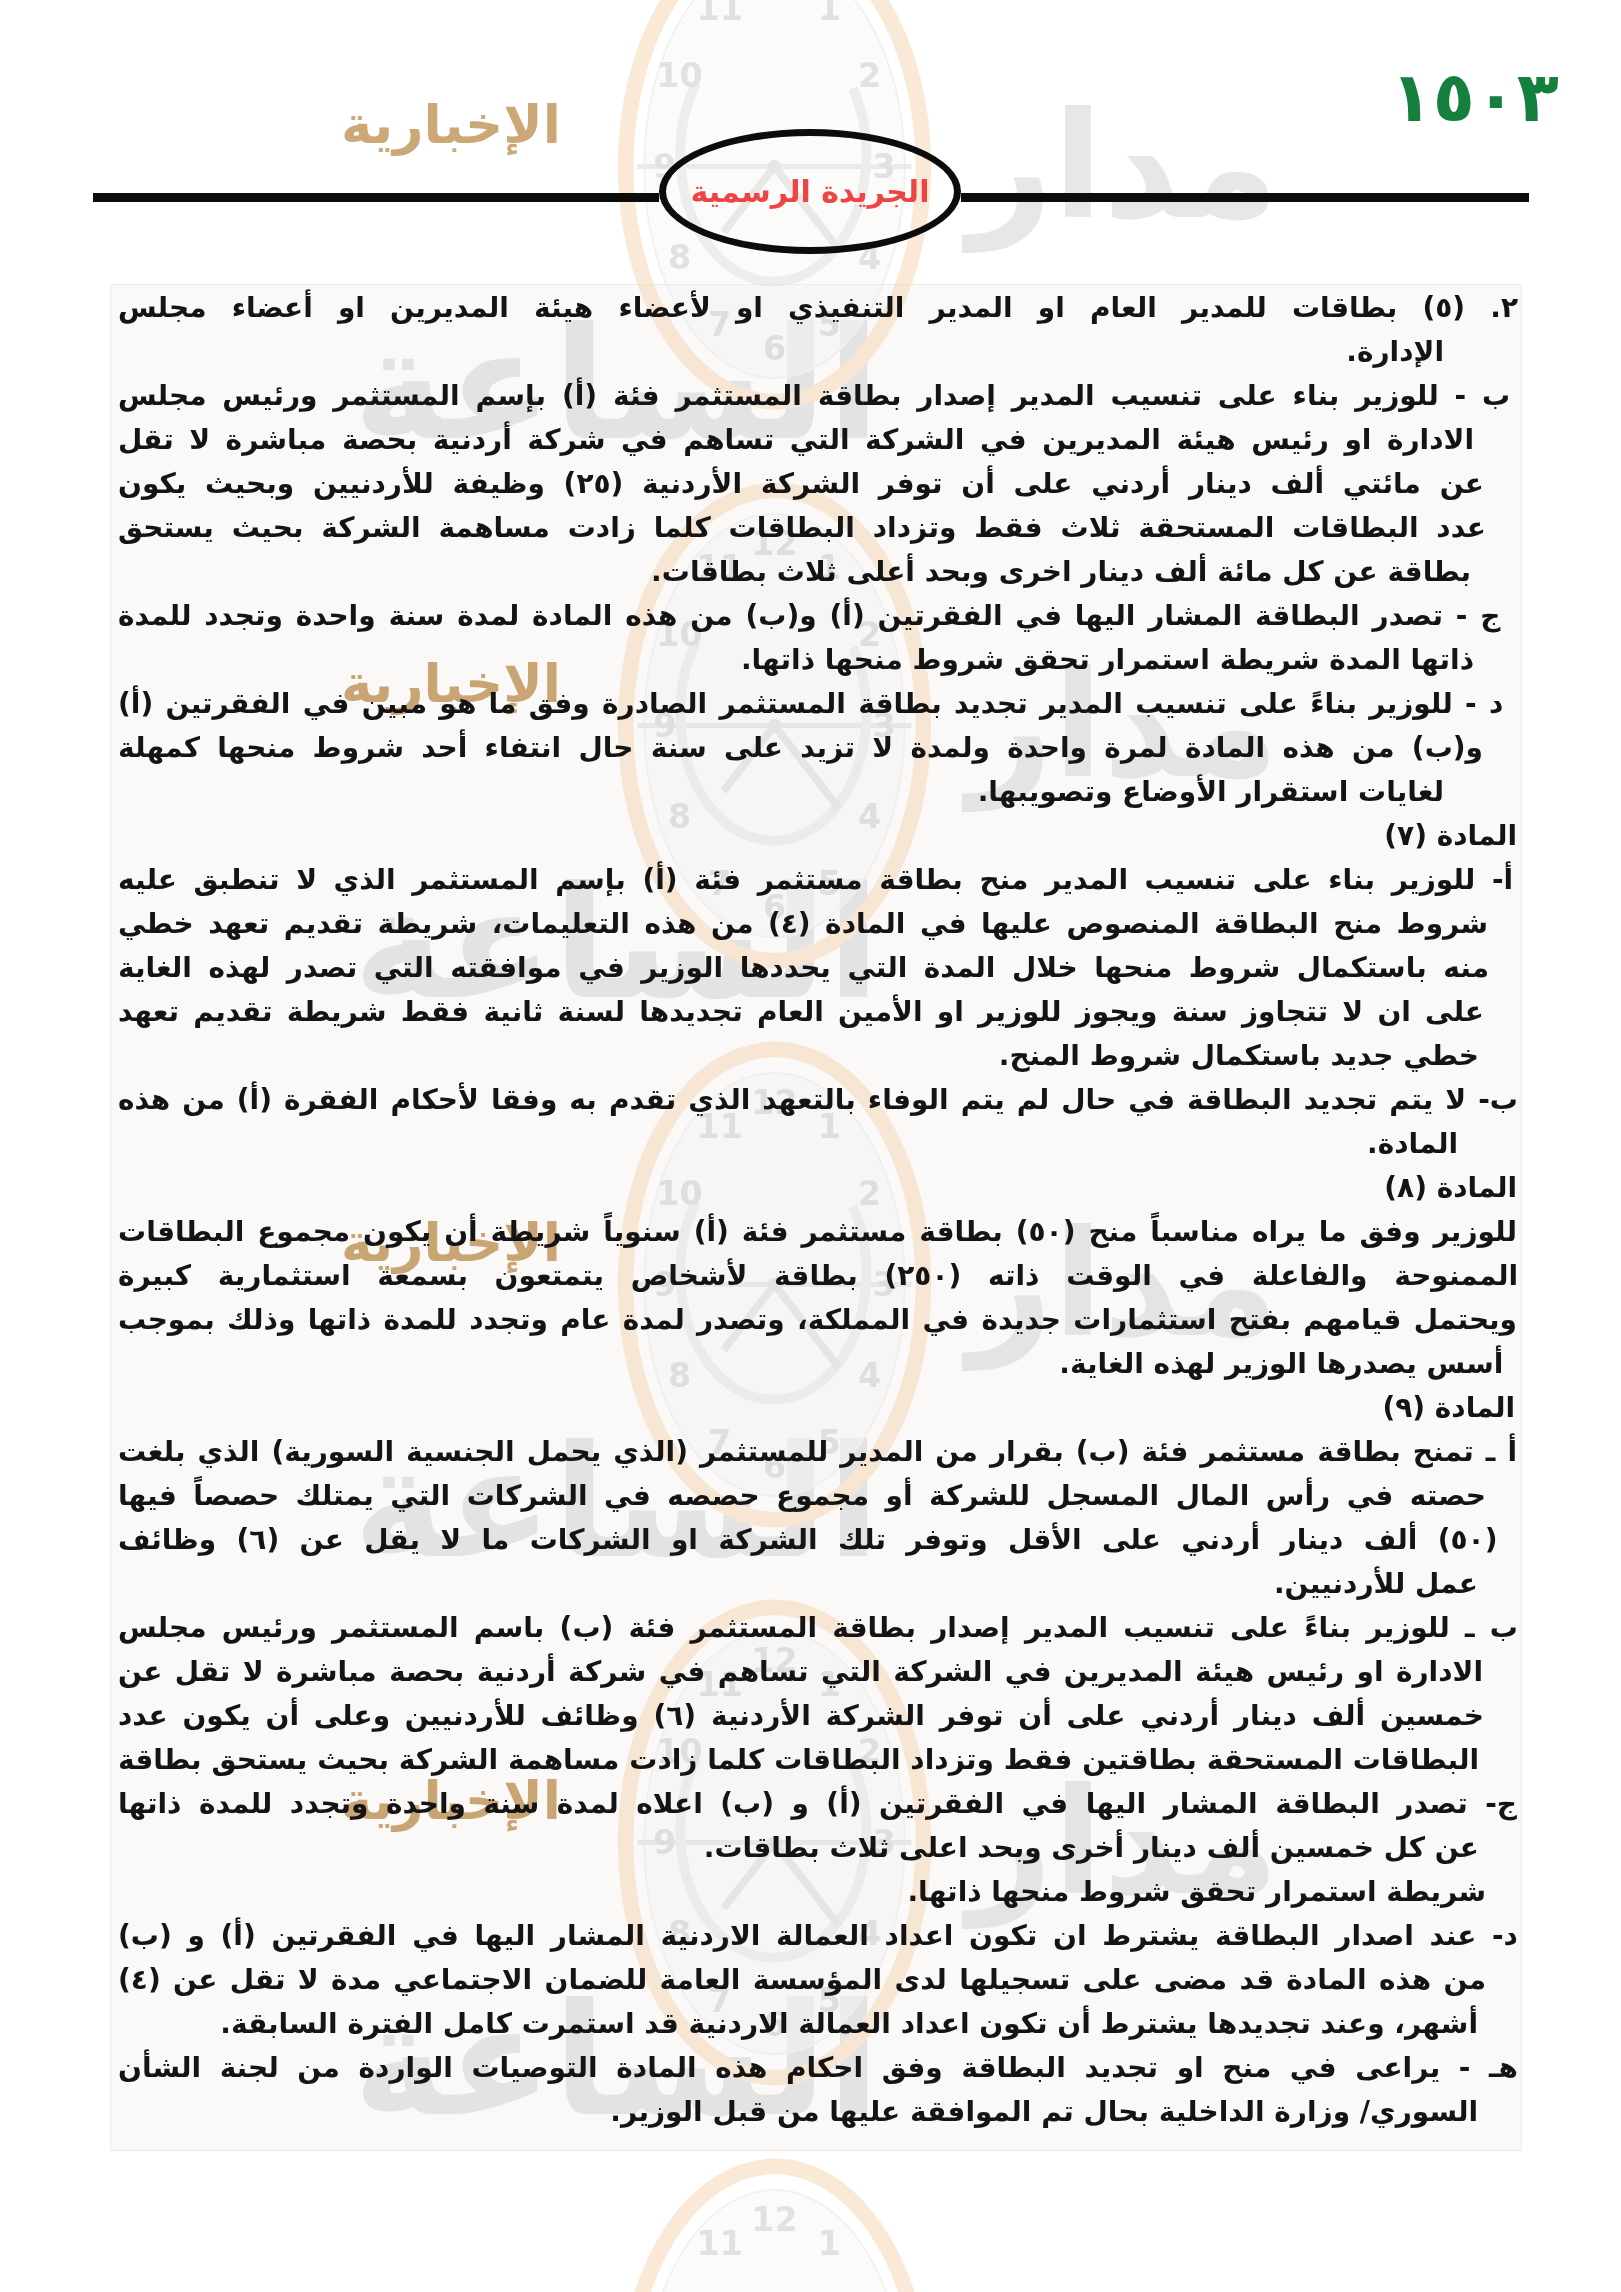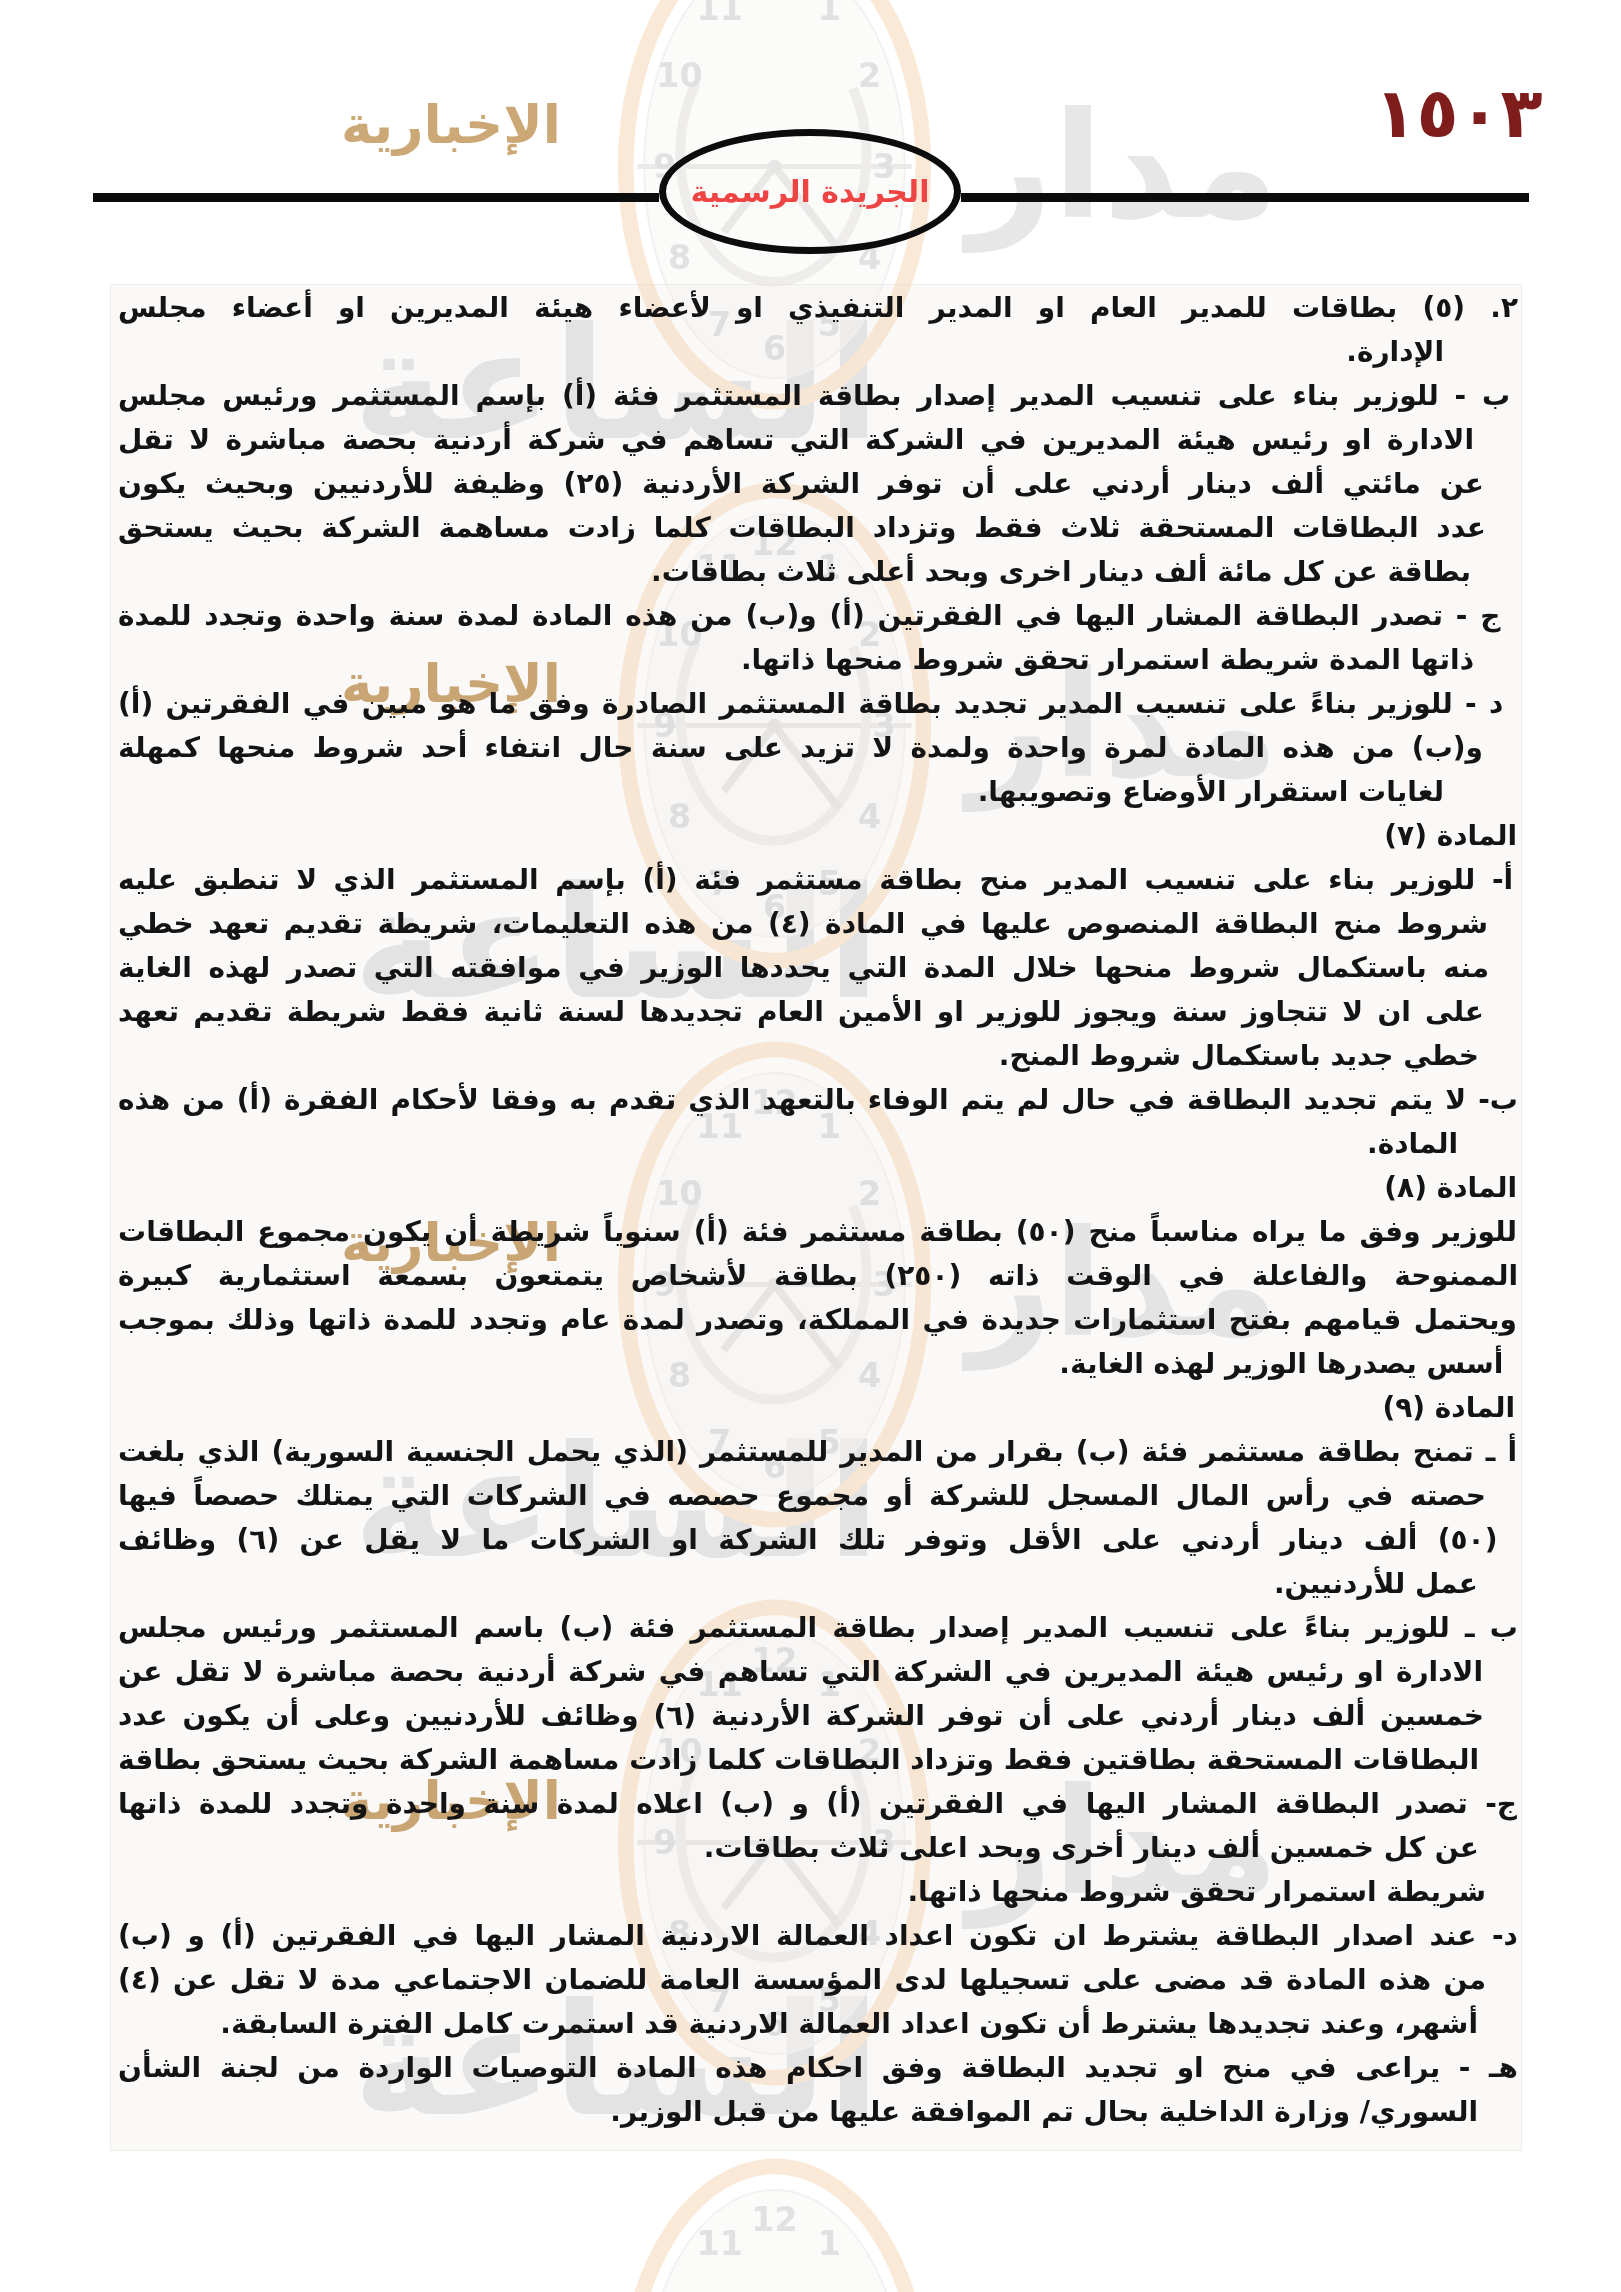--- a/index.html
+++ b/index.html
@@ -28,22 +28,22 @@
     border:7.8px solid #0c0c0c;border-radius:50%;
     box-sizing:border-box;
     display:flex;align-items:center;justify-content:center;
     background:transparent;
   }
   .title-ellipse span{
     font-size:30px;font-weight:bold;color:#ef4444;direction:rtl;
   }
   .page-num{
     position:absolute;top:57px;left:1358px;width:201px;
-    font-size:69px;font-weight:bold;color:#7f1d1d;
-    text-align:center;direction:rtl;letter-spacing:2px;margin-top:16px;
+    font-size:69px;font-weight:bold;color:#15803d;
+    text-align:right;direction:rtl;letter-spacing:2px;
   }
   
   .text-box{
     position:absolute;z-index:0;
     left:110px;top:284px;width:1412px;height:1867px;
     background:#faf9f8;border:1px solid #edece9;box-sizing:border-box;
   }
   .body-text{
     position:absolute;z-index:2;
     left:118px;top:286px;width:1400px;

